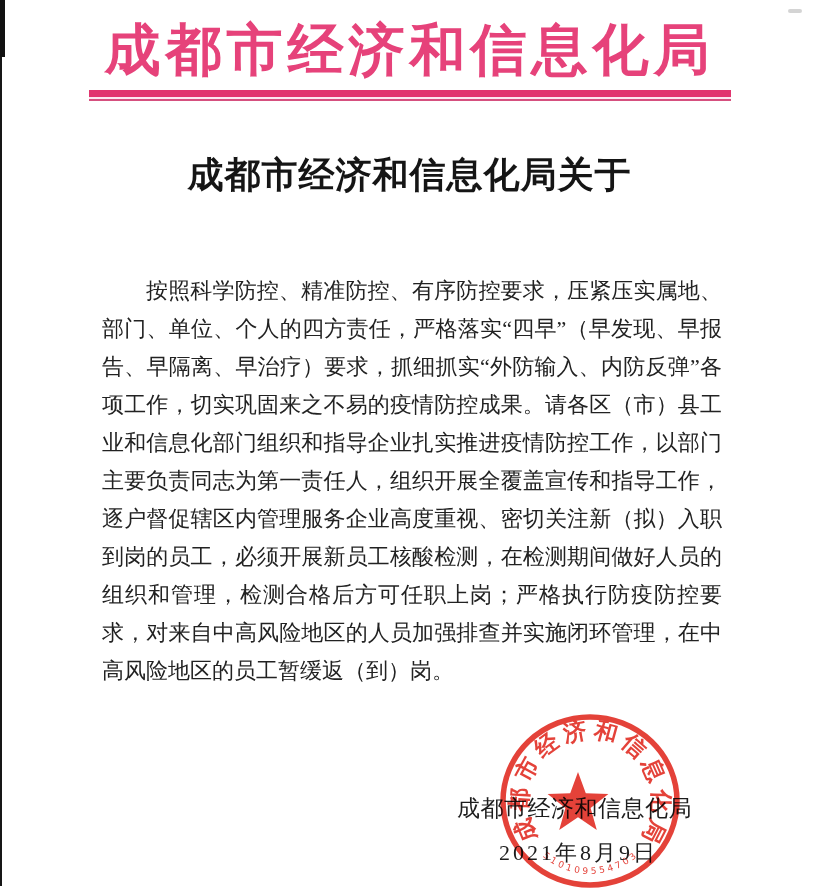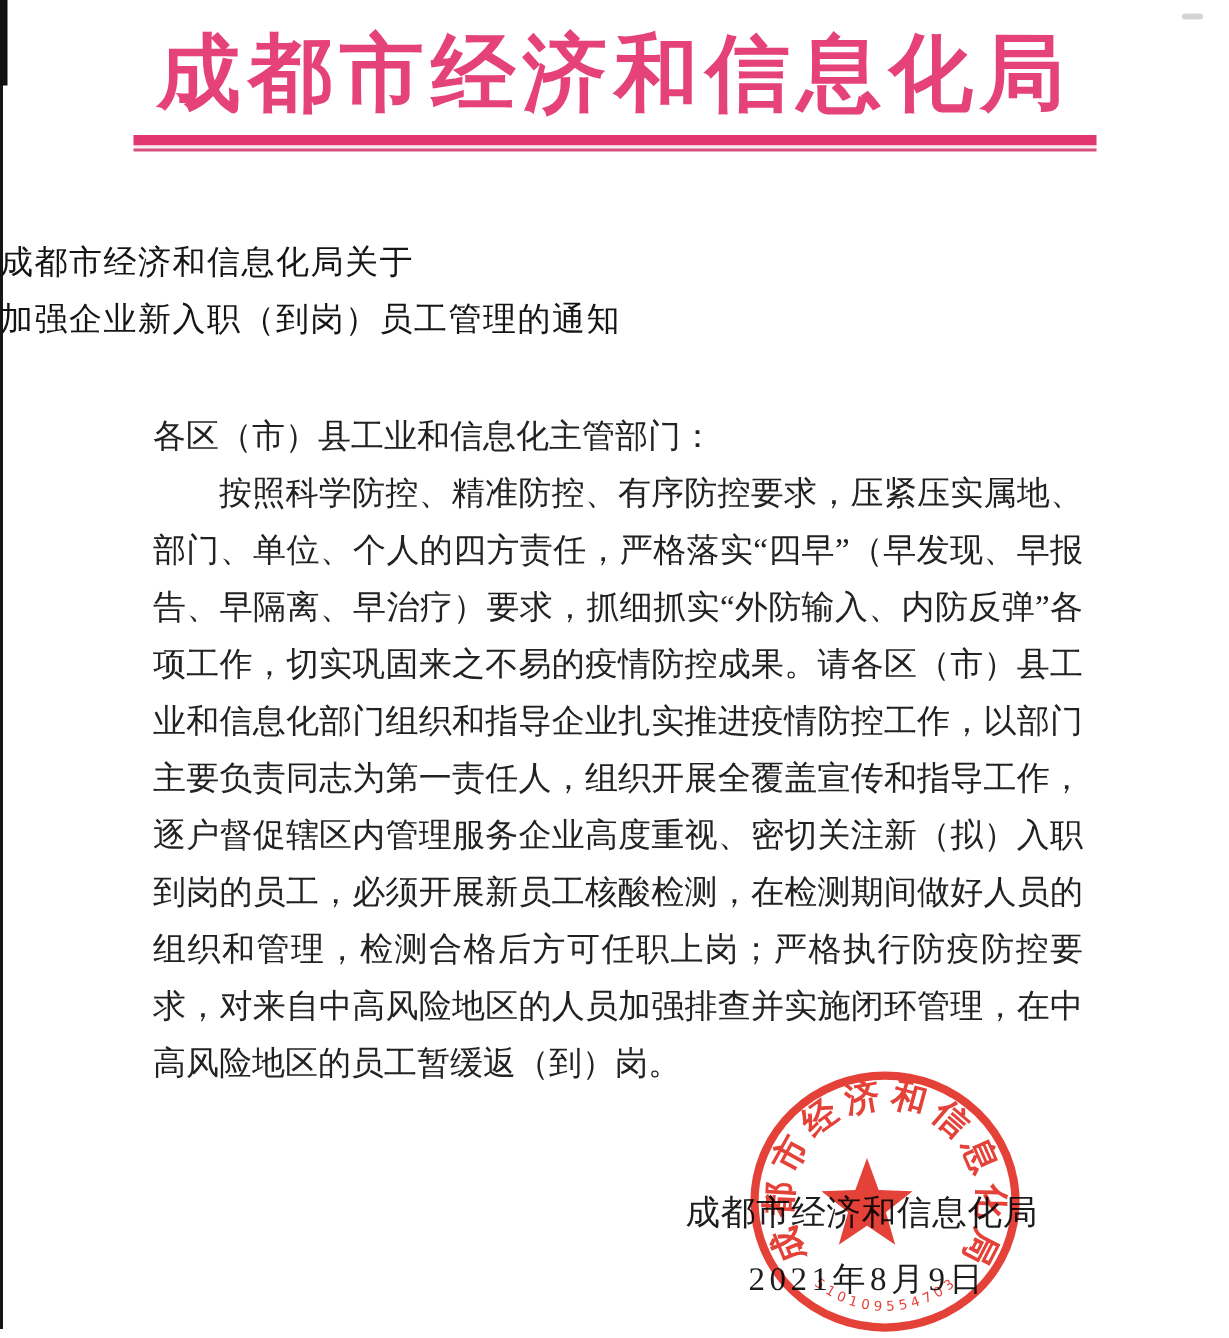--- a/index.html
+++ b/index.html
@@ -35,23 +35,23 @@
     color: #e6427a;
     font-family: "Liberation Serif", "DejaVu Serif", serif;
   }
   .head-rule { position: absolute; left: 89px; top: 90px; width: 642px; }
   .head-rule .thick { height: 7px; background: #e1356f; }
   .head-rule .gap { height: 2px; background: #fce9f1; }
   .head-rule .thin { height: 2px; background: #d6507f; }
   
   .doc-title {
     position: absolute; top: 156px; left: 0; width: 100%;
-    text-align: left;
-    font-weight: normal; color: #151515;
-    font-size: 22px; line-height: 38px;
+    text-align: center;
+    font-weight: bold; color: #151515;
+    font-size: 36px; line-height: 38px;
     letter-spacing: 1px;
     font-family: "Liberation Serif", "DejaVu Serif", serif;
   }
   
   .doc-body {
     position: absolute; left: 102px; top: 272px; width: 620px;
     color: #222222;
     font-size: 22px; line-height: 38px;
     font-family: "Liberation Serif", "DejaVu Serif", serif;
   }
@@ -105,25 +105,23 @@
   <div class="agency-name">成都市经济和信息化局</div>
 
   <div class="head-rule">
     <div class="thick"></div>
     <div class="gap"></div>
     <div class="thin"></div>
   </div>
 
   <div class="doc-title">
     <div>成都市经济和信息化局关于</div>
-    <div>加强企业新入职（到岗）员工管理的通知</div>
   </div>
 
   <div class="doc-body">
-    <p class="salutation">各区（市）县工业和信息化主管部门：</p>
     <p class="para">按照科学防控、精准防控、有序防控要求，压紧压实属地、部门、单位、个人的四方责任，严格落实“四早”（早发现、早报告、早隔离、早治疗）要求，抓细抓实“外防输入、内防反弹”各项工作，切实巩固来之不易的疫情防控成果。请各区（市）县工业和信息化部门组织和指导企业扎实推进疫情防控工作，以部门主要负责同志为第一责任人，组织开展全覆盖宣传和指导工作，逐户督促辖区内管理服务企业高度重视、密切关注新（拟）入职到岗的员工，必须开展新员工核酸检测，在检测期间做好人员的组织和管理，检测合格后方可任职上岗；严格执行防疫防控要求，对来自中高风险地区的人员加强排查并实施闭环管理，在中高风险地区的员工暂缓返（到）岗。</p>
   </div>
 
   <div class="sig-agency">成都市经济和信息化局</div>
   <div class="sig-date">2021年8月9日</div>
 
   <svg class="seal" viewBox="0 0 190 180" xmlns="http://www.w3.org/2000/svg">
     <defs>
       <path id="ringPath" d="M 40.4,125.2 A 63,63 0 1 1 143.6,125.2" fill="none"></path>
       <path id="codePath" d="M 43.2,143.2 A 73,73 0 0 0 140.8,143.2" fill="none"></path>

